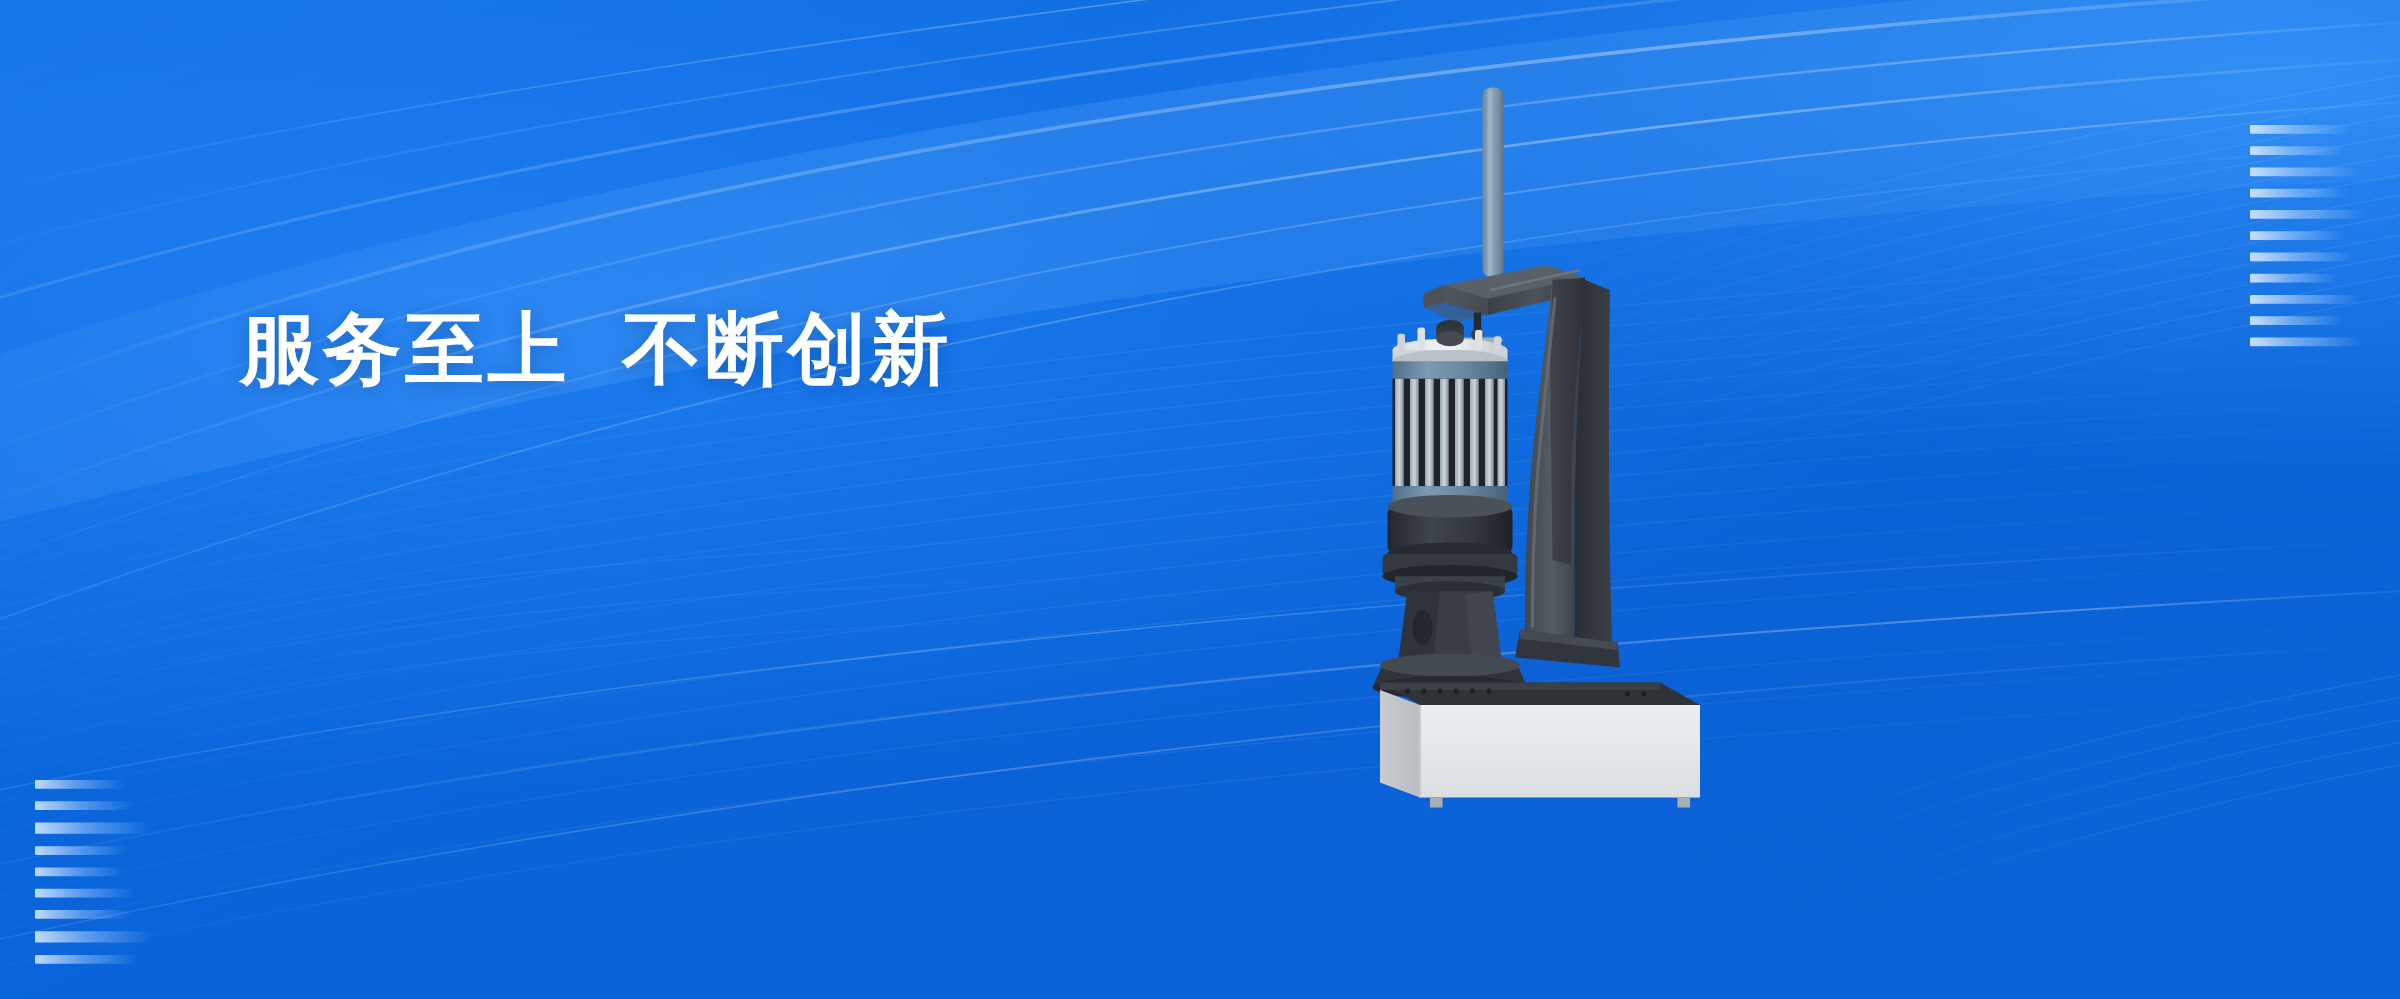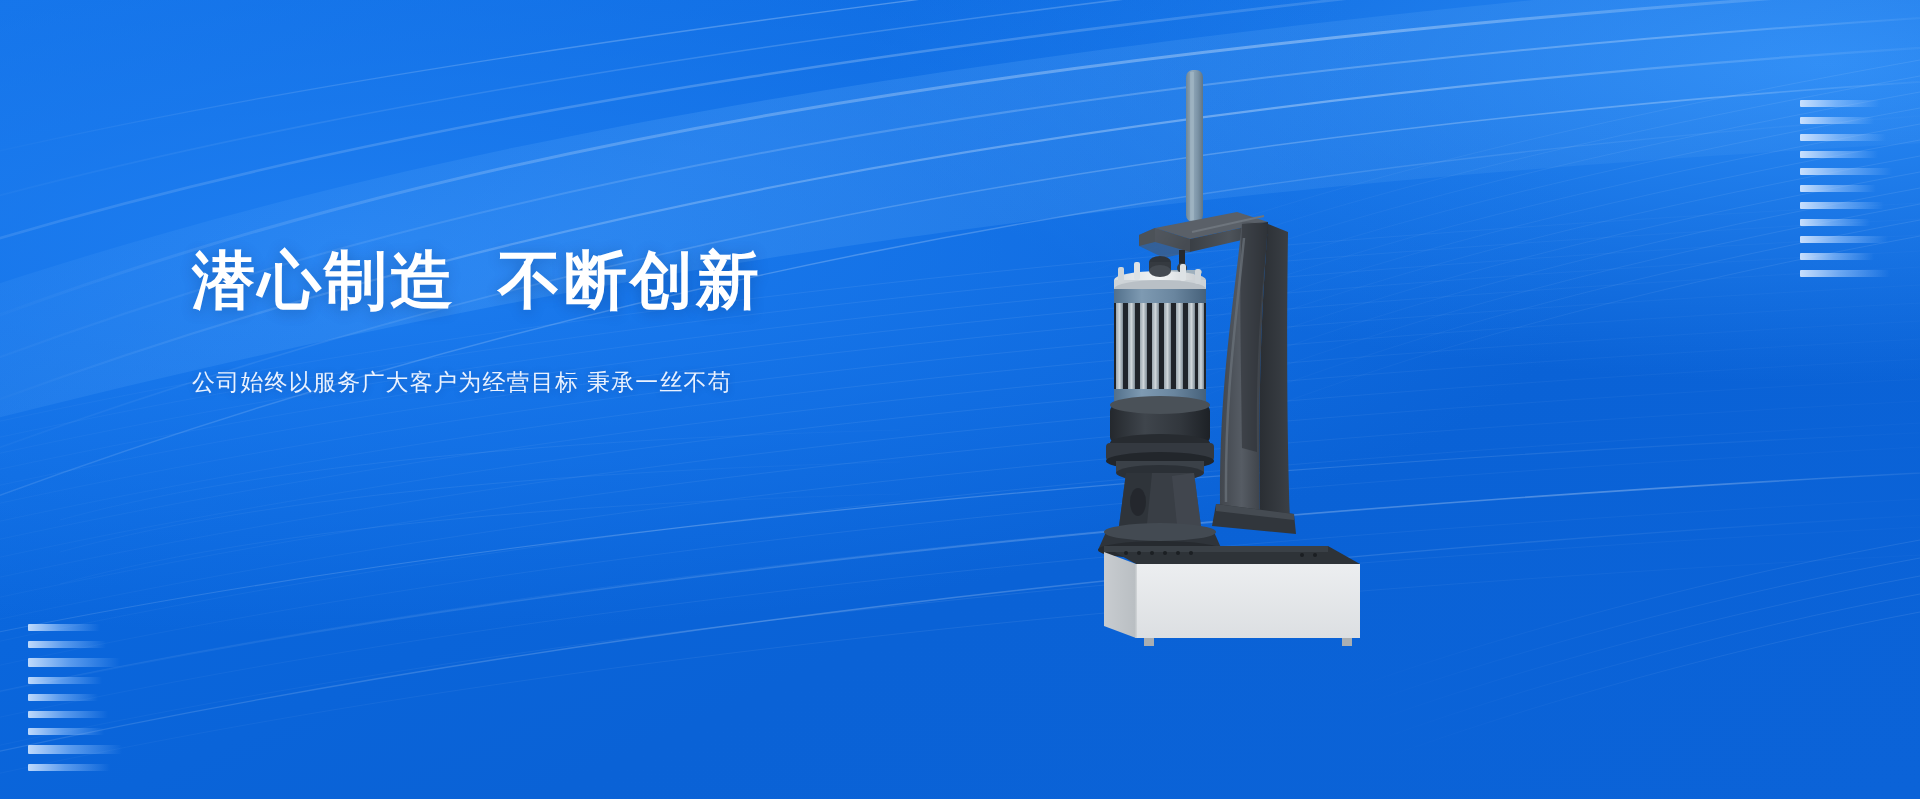--- a/index.html
+++ b/index.html
@@ -193,23 +193,22 @@
       <div class="bar" style="width: 74px;"></div>
       <div class="bar" style="width: 70px;"></div>
       <div class="bar" style="width: 80px;"></div>
       <div class="bar" style="width: 76px;"></div>
       <div class="bar wide" style="width: 94px;"></div>
       <div class="bar" style="width: 82px;"></div>
     </div>
 
   <div class="copy">
     <h1 class="headline">
-      <span>潜心制造</span><span class="gap"></span><span>不断创新</span>
+      <span>服务至上</span><span class="gap"></span><span>不断创新</span>
     </h1>
-    <p class="subline">公司始终以服务广大客户为经营目标 秉承一丝不苟</p>
   </div>
 
   <div class="machine">
     <svg viewBox="0 0 330 600" aria-hidden="true">
       <defs>
         <linearGradient id="rod" x1="0" y1="0" x2="1" y2="0">
           <stop offset="0%" stop-color="#6d8698"></stop>
           <stop offset="35%" stop-color="#93aabb"></stop>
           <stop offset="70%" stop-color="#7b93a6"></stop>
           <stop offset="100%" stop-color="#5f7586"></stop>

